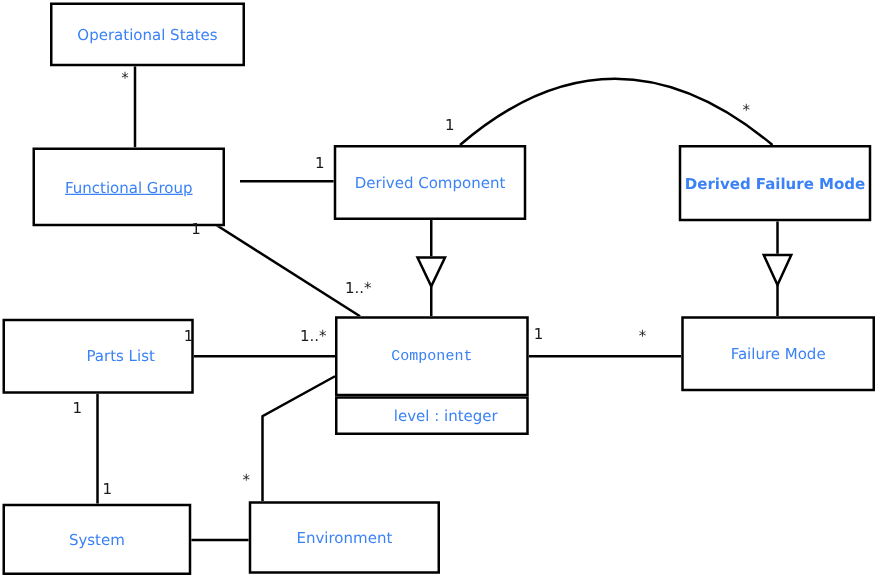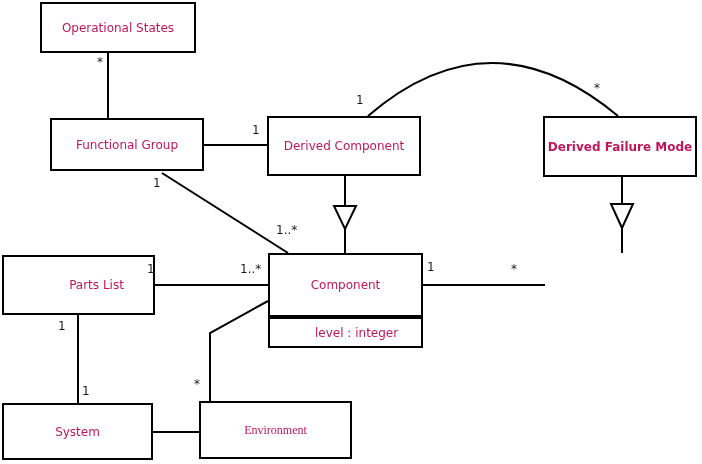--- a/index.html
+++ b/index.html
@@ -22,21 +22,21 @@
   }
   .cls {
     position: absolute;
     box-sizing: border-box;
     border: 2px solid #000000;
     background: #ffffff;
     display: flex;
     align-items: center;
     justify-content: center;
     font-size: 12px;
-    color: #be185d;
+    color: #3b82f6;
     white-space: nowrap;
   }
   .cls.attr {
     justify-content: flex-start;
     padding-left: 13px;
   }
   .mult {
     position: absolute;
     font-size: 12px;
     color: #1a1a1a;
@@ -75,49 +75,52 @@
 
     <line x1="153" y1="432" x2="199" y2="432" stroke="#000" stroke-width="2"></line>
 
     <polyline points="268,301 210,333 210,401" fill="none" stroke="#000" stroke-width="2"></polyline>
   </svg>
 
   <div class="cls" style="left:40px; top:2px; width:156px; height:51px;">
     <span>Operational States</span>
   </div>
 
-  <div class="cls" style="left:50px; top:118px; width:154px; height:53px;">
+  <div class="cls" style="left:26px; top:118px; width:154px; height:63px;text-decoration:underline;">
     <span>Functional Group</span>
   </div>
 
   <div class="cls" style="left:267px; top:116px; width:154px; height:60px;text-align:center;">
     <span>Derived Component</span>
   </div>
 
   <div class="cls" style="left:543px; top:116px; width:154px; height:61px;font-weight:bold;">
     <span>Derived Failure Mode</span>
   </div>
 
-  <div class="cls" style="left:268px; top:253px; width:155px; height:64px;">
+  <div class="cls" style="left:268px; top:253px; width:155px; height:64px;font-family:Liberation Mono, monospace;">
     <span>Component</span>
   </div>
   <div class="cls attr" style="left:268px; top:317px; width:155px; height:31px;padding-left:45px;">
     <span>level : integer</span>
   </div>
 
+  <div class="cls" style="left:545px; top:253px; width:155px; height:60px;">
+    <span>Failure Mode</span>
+  </div>
 
   <div class="cls" style="left:2px; top:255px; width:153px; height:60px;padding-left:36px;">
     <span>Parts List</span>
   </div>
 
   <div class="cls" style="left:2px; top:403px; width:151px; height:57px;">
     <span>System</span>
   </div>
 
-  <div class="cls" style="left:199px; top:401px; width:153px; height:58px;font-family:Liberation Serif, serif;">
+  <div class="cls" style="left:199px; top:401px; width:153px; height:58px;">
     <span>Environment</span>
   </div>
 
   <span class="mult" style="left:97px;  top:56px;">*</span>
   <span class="mult" style="left:252px; top:124px;">1</span>
   <span class="mult" style="left:356px; top:94px;">1</span>
   <span class="mult" style="left:594px; top:82px;">*</span>
   <span class="mult" style="left:153px; top:177px;">1</span>
   <span class="mult" style="left:276px; top:224px;">1..*</span>
   <span class="mult" style="left:147px; top:263px;">1</span>

